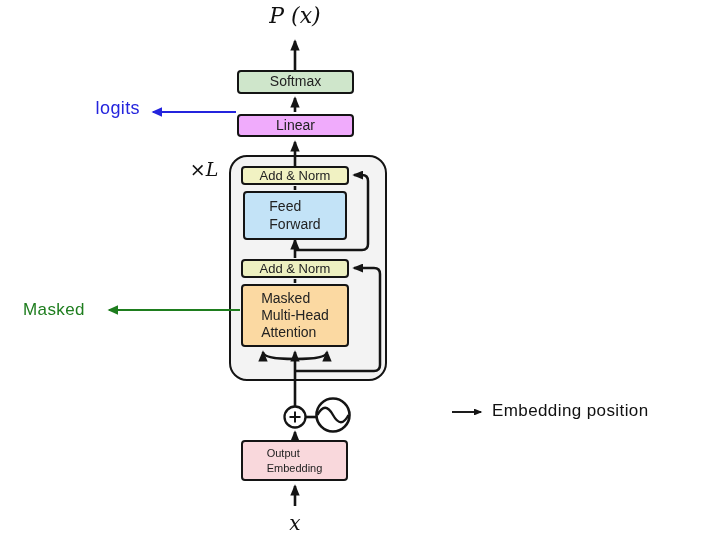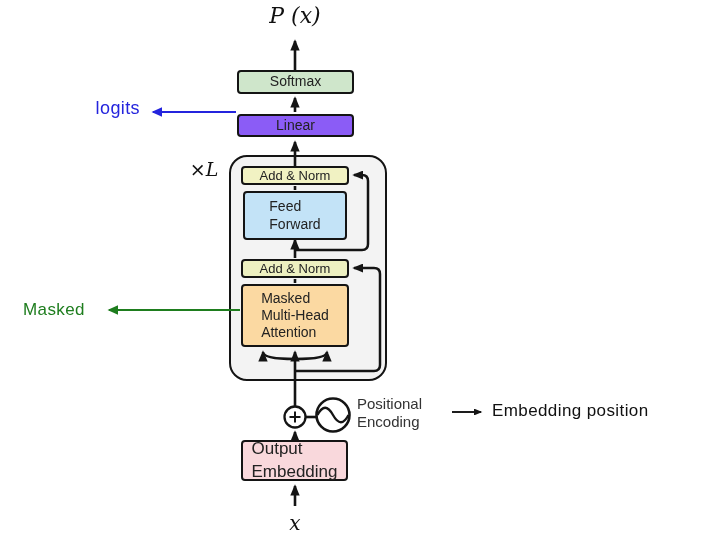--- a/index.html
+++ b/index.html
@@ -68,44 +68,42 @@
       <path d="M317.5,415 Q325,400.5 333,415 Q341,429.5 348.5,415" fill="none" stroke="#141414" stroke-width="2.3"></path>
     </g>
 
     <path d="M236,112 H153" fill="none" stroke-width="1.9" marker-end="url(#ah-blue)" style="stroke: rgb(36, 36, 221);"></path>
     <path d="M240,310 H109" fill="none" stroke-width="1.9" marker-end="url(#ah-green)" style="stroke: rgb(30, 125, 30);"></path>
     <path d="M452,412 H481" fill="none" stroke="#141414" stroke-width="1.9" marker-end="url(#ah)" style="stroke: rgb(17, 17, 17);"></path>
   </svg>
 
   <div class="box" style="left: 237px; top: 70px; width: 117px; height: 24px; font-size: 14px; background-color: rgb(207, 230, 203);">Softmax</div>
 
-  <div class="box" style="left: 237px; top: 114px; width: 117px; height: 23px; font-size: 14px; background-color: #8b5cf6;">Linear</div>
+  <div class="box" style="left: 237px; top: 114px; width: 117px; height: 23px; font-size: 14px; background-color: #f0abfc;">Linear</div>
 
   <div class="box" style="left: 241px; top: 166px; width: 108px; height: 19px; font-size: 13px; background-color: rgb(241, 242, 195);">Add &amp; Norm</div>
 
   <div class="box" style="left: 243px; top: 191px; width: 104px; height: 49px; font-size: 14px; background-color: rgb(195, 227, 247);">Feed
 Forward</div>
 
   <div class="box" style="left: 241px; top: 259px; width: 108px; height: 19px; font-size: 13px; background-color: rgb(237, 240, 193);">Add &amp; Norm</div>
 
   <div class="box" style="left: 241px; top: 284px; width: 108px; height: 63px; font-size: 14px; background-color: rgb(251, 217, 162);">Masked
 Multi-Head
 Attention</div>
 
-  <div class="box" style="left: 241px; top: 440px; width: 107px; height: 41px; font-size: 17px; line-height: 1.3; background-color: rgb(249, 216, 220);">Output
+  <div class="box" style="left: 241px; top: 440px; width: 107px; height: 41px; font-size: 11px; line-height: 1.3; background-color: rgb(249, 216, 220);">Output
 Embedding</div>
 
   <div class="abs math" style="left:255px;top:3px;width:80px;text-align:center;font-size:22px;">P (x)</div>
 
   <div class="abs math" style="left:184px;top:158px;width:40px;text-align:center;font-size:19px;">×L</div>
 
   <div class="abs math" style="left:275px;top:511px;width:40px;text-align:center;font-size:20px;">x</div>
 
-  <div class="abs" style="left:357px;top:395px;width:90px;font-size:15px;line-height:1.22;color:#333;white-space:pre-line;">Positional
-Encoding</div>
 
   <div class="abs note" style="left: 72px; top: 98px; width: 68px; font-size: 18px; color: rgb(36, 36, 221);">logits</div>
 
   <div class="abs note" style="left: 14px; top: 300px; width: 80px; text-align: center; font-size: 17px; color: rgb(30, 125, 30);">Masked</div>
 
   <div class="abs note" style="left: 492px; top: 401px; font-size: 17px; color: rgb(17, 17, 17);">Embedding position</div>
 
 </div>
 
 </body></html>

